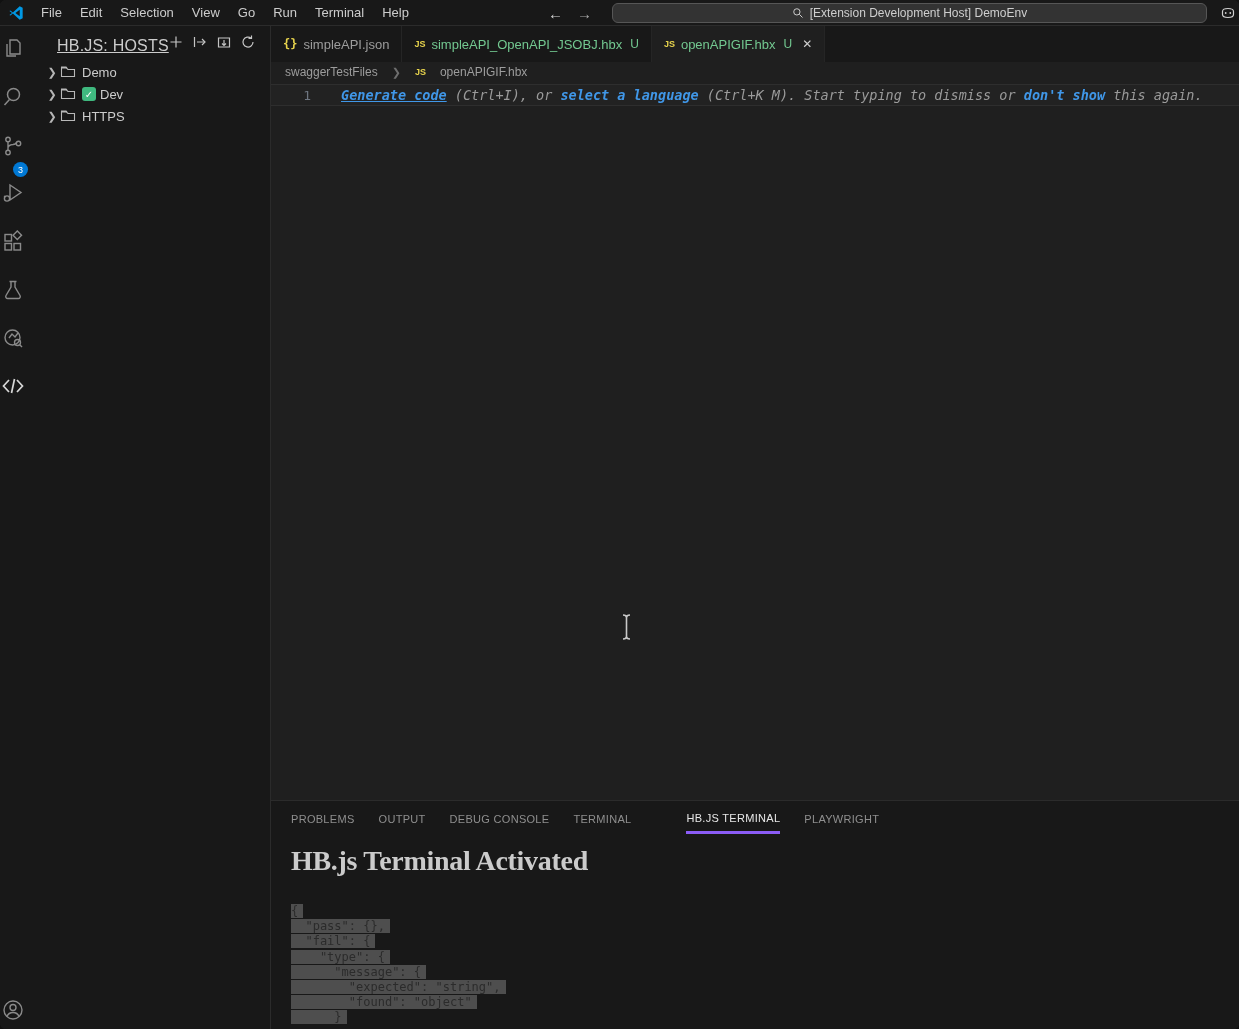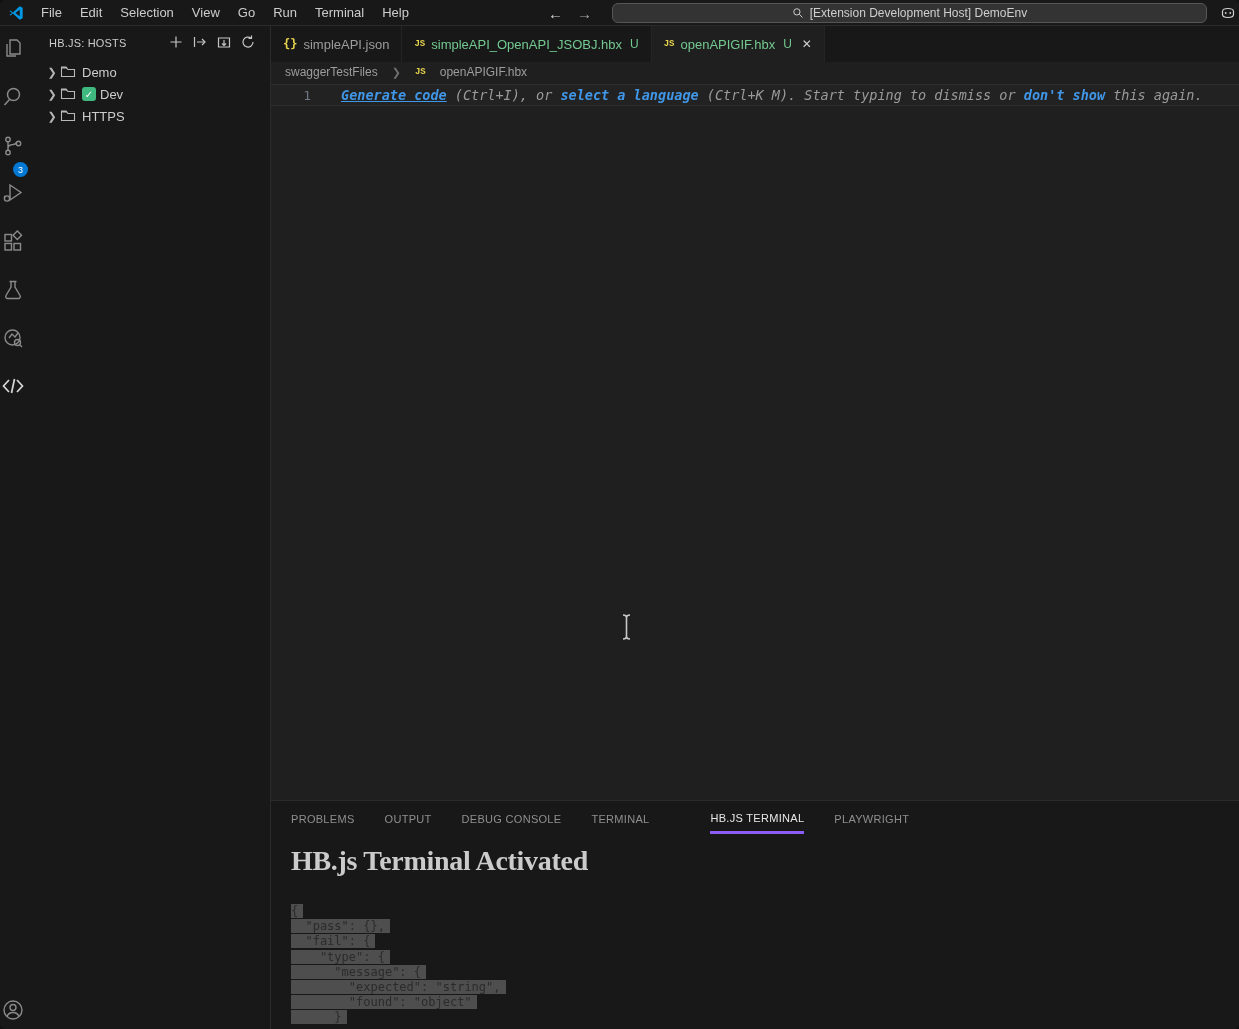--- a/index.html
+++ b/index.html
@@ -26,59 +26,59 @@
   
   .activitybar { position:absolute; left:0; top:26px; width:35px; height:1003px; background:#181818; }
   .ab-icon { position:absolute; left:1px; width:24px; height:24px; color:#8a8a8a; }
   .ab-icon svg { width:24px; height:24px; }
   .ab-icon.active { color:#d7d7d7; }
   .ab-badge { position:absolute; left:13px; top:136px; width:15px; height:15px; border-radius:50%;
     background:#0078d4; color:#ffffff; font-size:9px; display:flex; align-items:center; justify-content:center; z-index:2; }
   
   .sidebar { position:absolute; left:35px; top:26px; width:235px; height:1003px; background:#181818; }
   .sidebar-header { position:relative; height:34px; }
-  .sidebar-title { position:absolute; left:14px; top:11px; font-size:11px; color:#cccccc; letter-spacing:0.2px; }
+  .sidebar-title { position:absolute; left:22px; top:11px; font-size:16px; color:#cccccc; letter-spacing:0.2px;text-decoration:underline; }
   .sidebar-actions { position:absolute; right:14px; top:8px; display:flex; gap:8px; }
   .sb-action { width:16px; height:16px; color:#c5c5c5; }
   .sb-action svg { width:16px; height:16px; }
   .tree { position:absolute; left:0; top:35px; width:100%; }
   .tree-row { height:22px; display:flex; align-items:center; font-size:13px; color:#cccccc; }
   .tree-chevron { width:16px; margin-left:9px; color:#b6b6b6; font-size:11px; text-align:center; }
   .folder-icon { width:16px; height:16px; margin-right:6px; color:#c09553; }
   .folder-icon svg { width:16px; height:16px; }
   .check-badge { width:14px; height:14px; background:#3fb97f; border-radius:3px; color:#fff;
     font-size:10px; display:flex; align-items:center; justify-content:center; margin-right:4px; }
   
   .main { position:absolute; left:270px; top:26px; width:969px; height:1003px; border-left:1px solid #2b2b2b; background:#1f1f1f; }
   .tabbar { position:absolute; left:0; top:0; width:100%; height:36px; background:#181818; display:flex; }
   .tab { display:flex; align-items:center; gap:6px; padding:0 12px; font-size:13px;
     background:#181818; color:#9d9d9d; border-right:1px solid #252525; height:36px; }
   .tab.active { background:#1f1f1f; }
   .tab .filename.modified { color:#73c991; }
   .tab .dirty-badge { color:#73c991; font-size:12px; margin-left:2px; }
   .tab .close-icon { color:#d0d0d0; font-size:12px; margin-left:4px; }
   .json-icon { color:#e8d44d; font-weight:bold; font-size:12px; font-family:"DejaVu Sans Mono",monospace; }
-  .js-icon { color:#e8d44d; font-weight:bold; font-size:9px; font-family:Liberation Mono, monospace; letter-spacing:0; }
+  .js-icon { color:#e8d44d; font-weight:bold; font-size:9px; font-family:Liberation Sans, sans-serif; letter-spacing:0; }
   .breadcrumb { position:absolute; left:0; top:36px; width:100%; height:20px; background:#1f1f1f;
     display:flex; align-items:center; padding-left:14px; font-size:12px; color:#9d9d9d; gap:14px; }
   .breadcrumb .sep { color:#6e6e6e; font-size:11px; }
   .editor { position:absolute; left:0; top:56px; width:100%; height:718px; background:#1f1f1f; }
   .code-line { position:absolute; left:0; top:2px; right:0; height:22px;
     background:#222222; border-top:1px solid #2e2e2e; border-bottom:1px solid #2e2e2e;
     display:flex; align-items:center; }
   .line-number { position:absolute; left:0; width:40px; text-align:right; font-family:"DejaVu Sans Mono",monospace;
     font-size:13px; color:#6e7681; }
   .ghost-text { position:absolute; left:70px; white-space:pre; font-family:"DejaVu Sans Mono",monospace;
     font-size:13.5px; font-style:italic; color:#9a9a9a; }
   .ghost-text .glink { color:#4097e8;font-weight:bold; }
   .ghost-text .glink.u { text-decoration:underline; }
   .ibeam-cursor { position:absolute; left:349px; top:531px; width:13px; height:28px; color:#c8c8c8; }
   
   .panel { position:absolute; left:0; top:774px; width:100%; height:229px; background:#181818; border-top:1px solid #2b2b2b; }
-  .panel-tabs { position:absolute; left:20px; top:0; height:34px; display:flex; align-items:center; gap:30px; }
+  .panel-tabs { position:absolute; left:20px; top:0; height:34px; display:flex; align-items:center; gap:24px; }
   .panel-tab { font-size:11px; color:#8f8f8f; letter-spacing:0.3px; padding:9px 0 7px 0; border-bottom:1px solid transparent; }
   .panel-tab.active { color:#e7e7e7; border-bottom:3px solid #8b5cf6;margin-left:31px; }
   .panel-heading { position:absolute; left:20px; top:44px; font-size:28px; font-weight:bold; color:#cbcbcb; letter-spacing:-0.3px;font-family:Liberation Serif, serif; }
   .terminal-output { position:absolute; left:20px; top:103px; font-family:"DejaVu Sans Mono",monospace;
     font-size:12px; line-height:15.2px; }
   .tline { height:15.2px; white-space:pre; }
   .tline .sel { background:#4e4e4e; color:#2b2b2b; padding-right:5px; white-space:pre; }
 </style>
 </head>
 <body>

